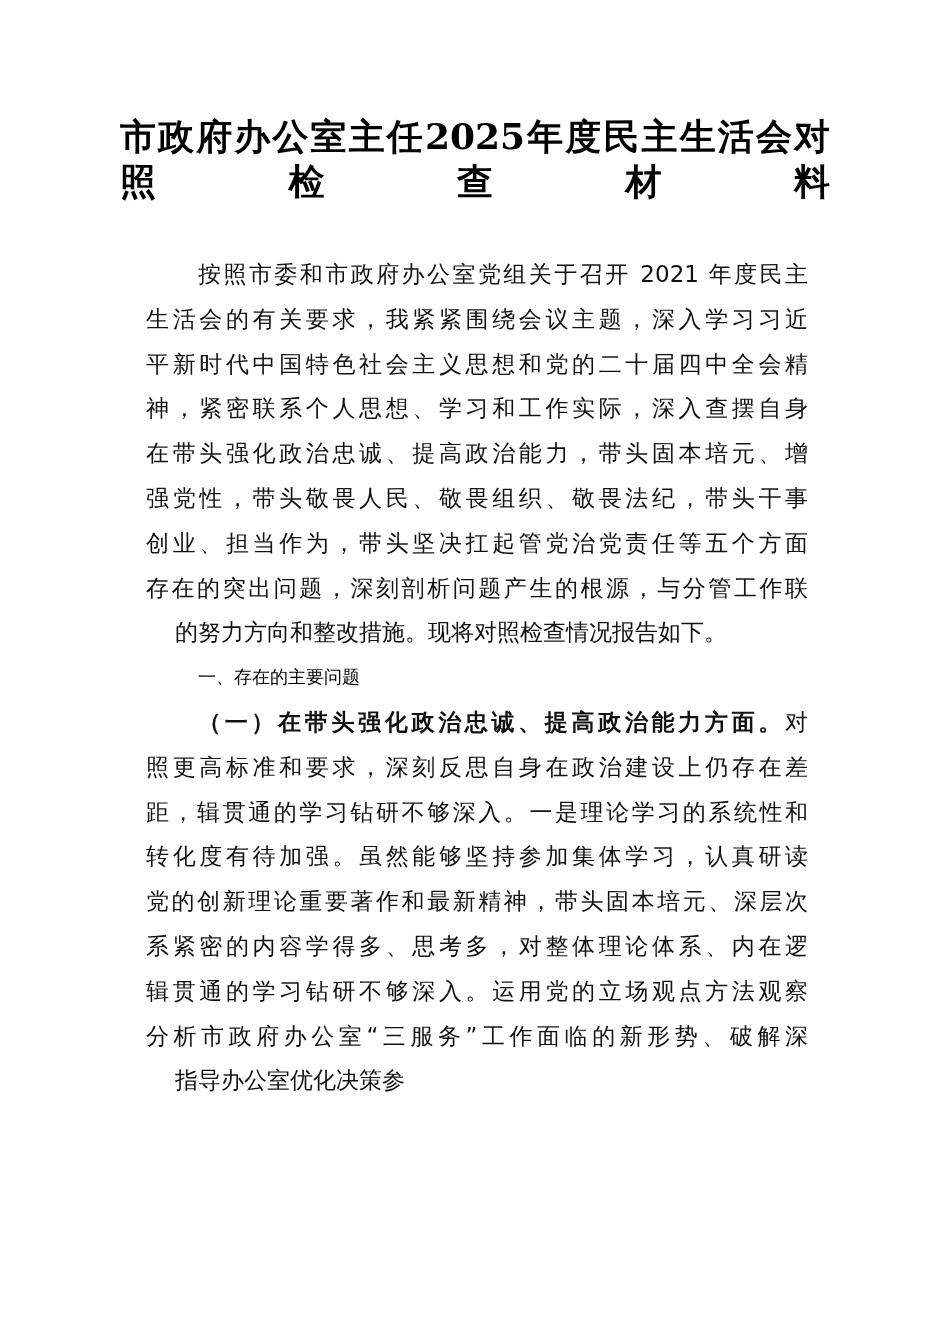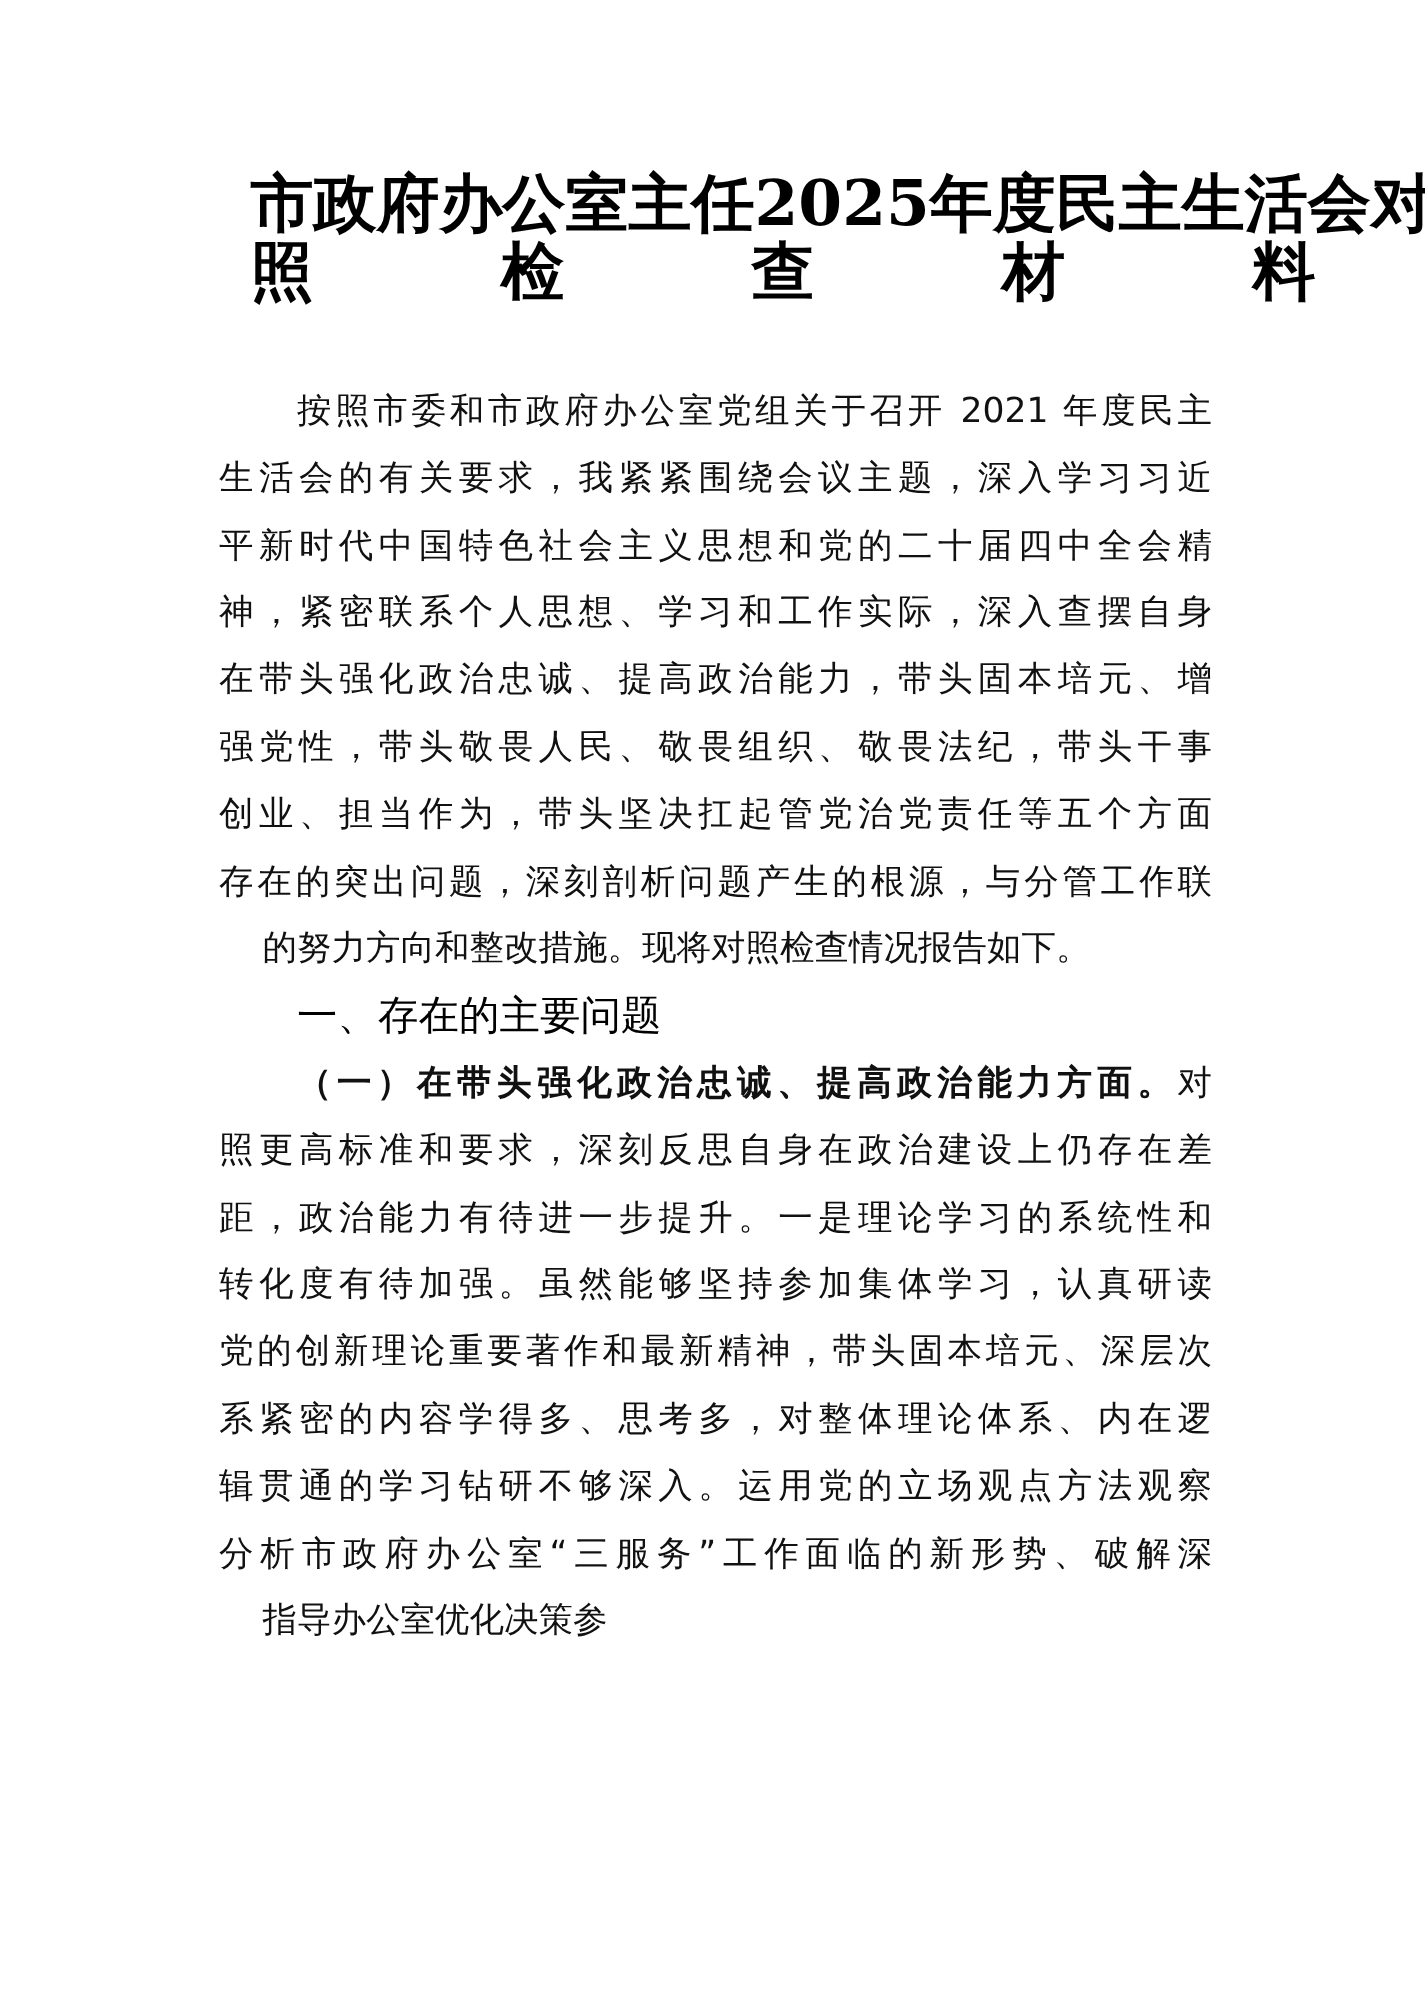--- a/index.html
+++ b/index.html
@@ -3,46 +3,45 @@
 <meta charset="utf-8">
 <style>
   html, body { margin: 0; padding: 0; background: #ffffff; }
   body { width: 950px; height: 1344px; position: relative; overflow: hidden; }
   .page { position: absolute; left: 0; top: 0; width: 950px; height: 1344px; background: #ffffff; }
   .title {
     position: absolute; left: 120px; width: 710px; top: 112px;
     text-align: center;
     font-family: "DejaVu Serif", serif;
     font-weight: bold;
-    font-size: 42px;
+    font-size: 36px;
     line-height: 48px;
     color: #000;
     letter-spacing: 0px;
-    margin-left: 47px;
   }
   .title .line { display: block; white-space: nowrap; }
   .body {
     position: absolute; left: 146px; top: 252px; width: 662px;
     font-family: "DejaVu Sans", sans-serif;
     font-size: 23px;
     line-height: 44.8px;
     color: #111;
   }
   .line {
     display: block; white-space: nowrap;
     text-align: justify; text-align-last: justify;
     height: 44.8px;
   }
   .line.last { text-align-last: left; margin-left: 29px; }
   .line.indent { padding-left: 52px; }
   .heading {
     display: block; white-space: nowrap; height: 44.8px;
     padding-left: 52px;
     font-family: "Liberation Sans", sans-serif;
-    font-size: 27px;
+    font-size: 18px;
     color: #000;
   }
   .sub-bold { font-weight: bold; }
 </style>
 </head>
 <body>
 
 <div class="page">
 
   <div class="title">
@@ -61,21 +60,21 @@
       <span class="line">创业、担当作为，带头坚决扛起管党治党责任等五个方面</span>
       <span class="line">存在的突出问题，深刻剖析问题产生的根源，与分管工作联</span>
       <span class="line last">的努力方向和整改措施。现将对照检查情况报告如下。</span>
     </div>
 
     <span class="heading">一、存在的主要问题</span>
 
     <div>
       <span class="line indent"><span class="sub-bold">（一）在带头强化政治忠诚、提高政治能力方面。</span><span>对</span></span>
       <span class="line">照更高标准和要求，深刻反思自身在政治建设上仍存在差</span>
-      <span class="line">距，政治能力有待进一步提升。一是理论学习的系统性和</span>
+      <span class="line">距，辑贯通的学习钻研不够深入。一是理论学习的系统性和</span>
       <span class="line">转化度有待加强。虽然能够坚持参加集体学习，认真研读</span>
       <span class="line">党的创新理论重要著作和最新精神，带头固本培元、深层次</span>
       <span class="line">系紧密的内容学得多、思考多，对整体理论体系、内在逻</span>
       <span class="line">辑贯通的学习钻研不够深入。运用党的立场观点方法观察</span>
       <span class="line">分析市政府办公室“三服务”工作面临的新形势、破解深</span>
       <span class="line last">指导办公室优化决策参</span>
     </div>
   </div>
 </div>
 

